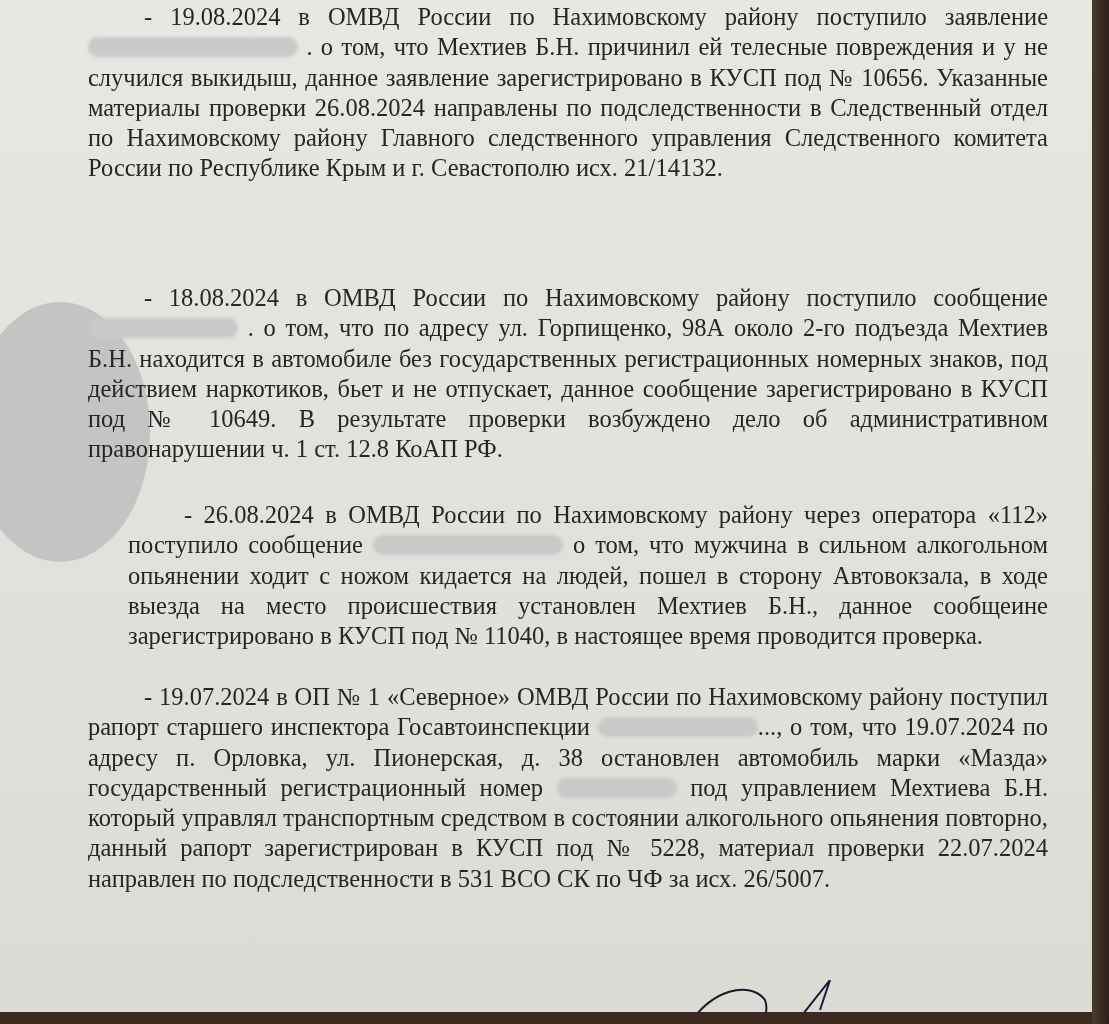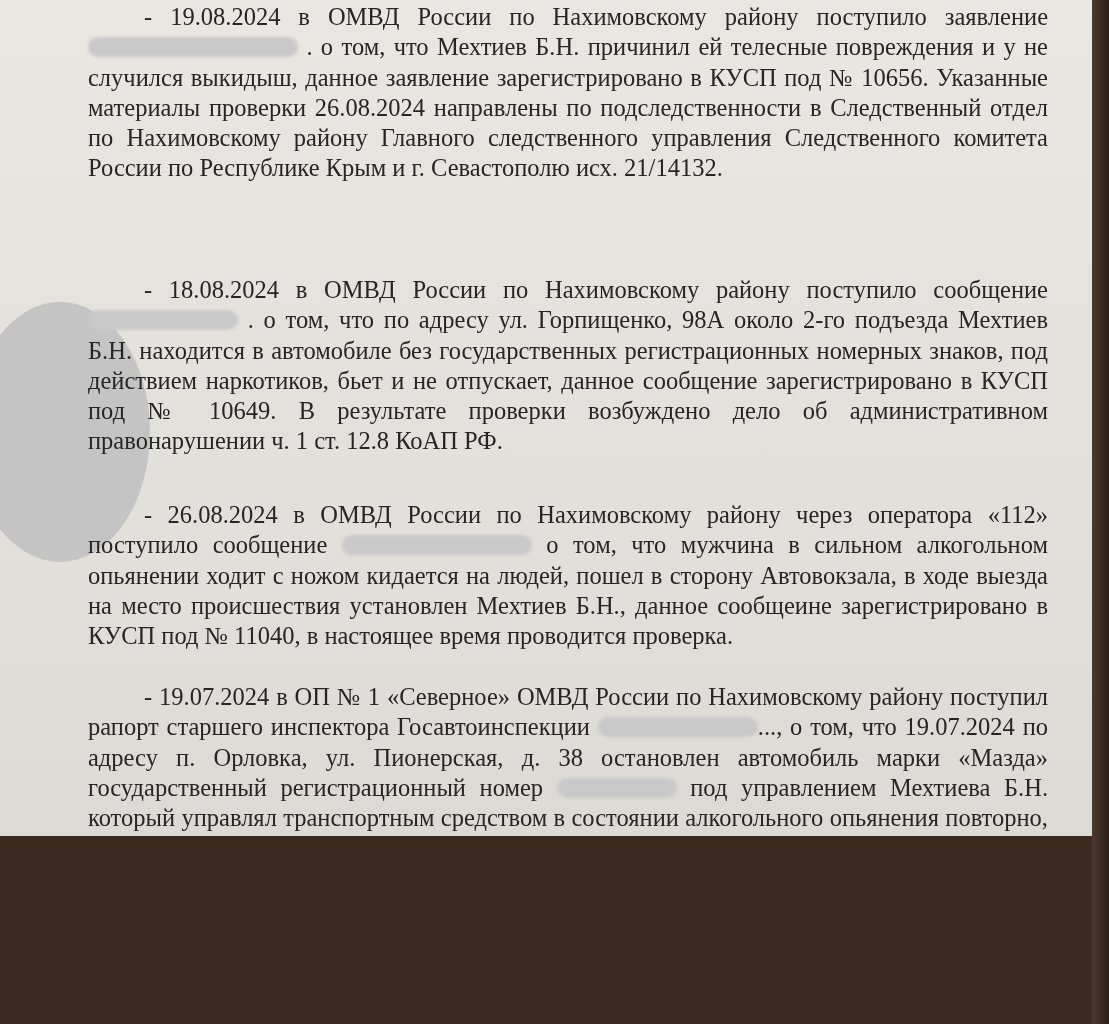--- a/index.html
+++ b/index.html
@@ -1,38 +1,38 @@
 <!DOCTYPE html>
 <html><head>
 <meta charset="utf-8">
 <style>
   html, body { margin: 0; padding: 0; }
   body {
     width: 1109px; height: 1024px; overflow: hidden; position: relative;
     background: #3a2a20;
   }
   .page {
-    position: absolute; left: 0; top: 0; width: 1092px; height: 836px;
+    position: absolute; left: 0; top: 0; width: 1092px; height: 1012px;
     background: linear-gradient(180deg, #e9e7e2 0%, #e4e2dd 40%, #e1dfda 70%, #dcdad4 100%);
     overflow: hidden;
   }
   .edge {
     position: absolute; right: 0; top: 0; width: 17px; height: 1024px;
     background: linear-gradient(90deg, #4a3a2e, #2e2018);
   }
   .text {
     position: absolute; left: 88px; top: 0; width: 960px;
     font-family: "Liberation Serif", serif; font-size: 24.5px; color: #262626;
     line-height: 30.3px;
   }
   .para { text-align: justify; text-align-last: left; margin: 0; }
   .para .indent { display: inline-block; width: 56px; }
   .p1 { position: absolute; top: 2px; }
-  .p2 { position: absolute; top: 275px; font-family: Liberation Serif, serif; }
-  .p3 { position: absolute; top: 500px; }
+  .p2 { position: absolute; top: 283px; font-family: Liberation Serif, serif; }
+  .p3 { position: absolute; top: 500px; margin-left: 40px; }
   .p4 { position: absolute; top: 682px; }
   .redact {
     display: inline-block; background: #c9c9c9; border-radius: 10px;
     height: 20px; vertical-align: -2px; filter: blur(1.5px);
   }
   .blob {
     position: absolute; left: -30px; top: 302px; width: 180px; height: 260px;
     background: #c4c4c4; border-radius: 50%;
   }
   .sig { position: absolute; left: 670px; top: 980px; }

